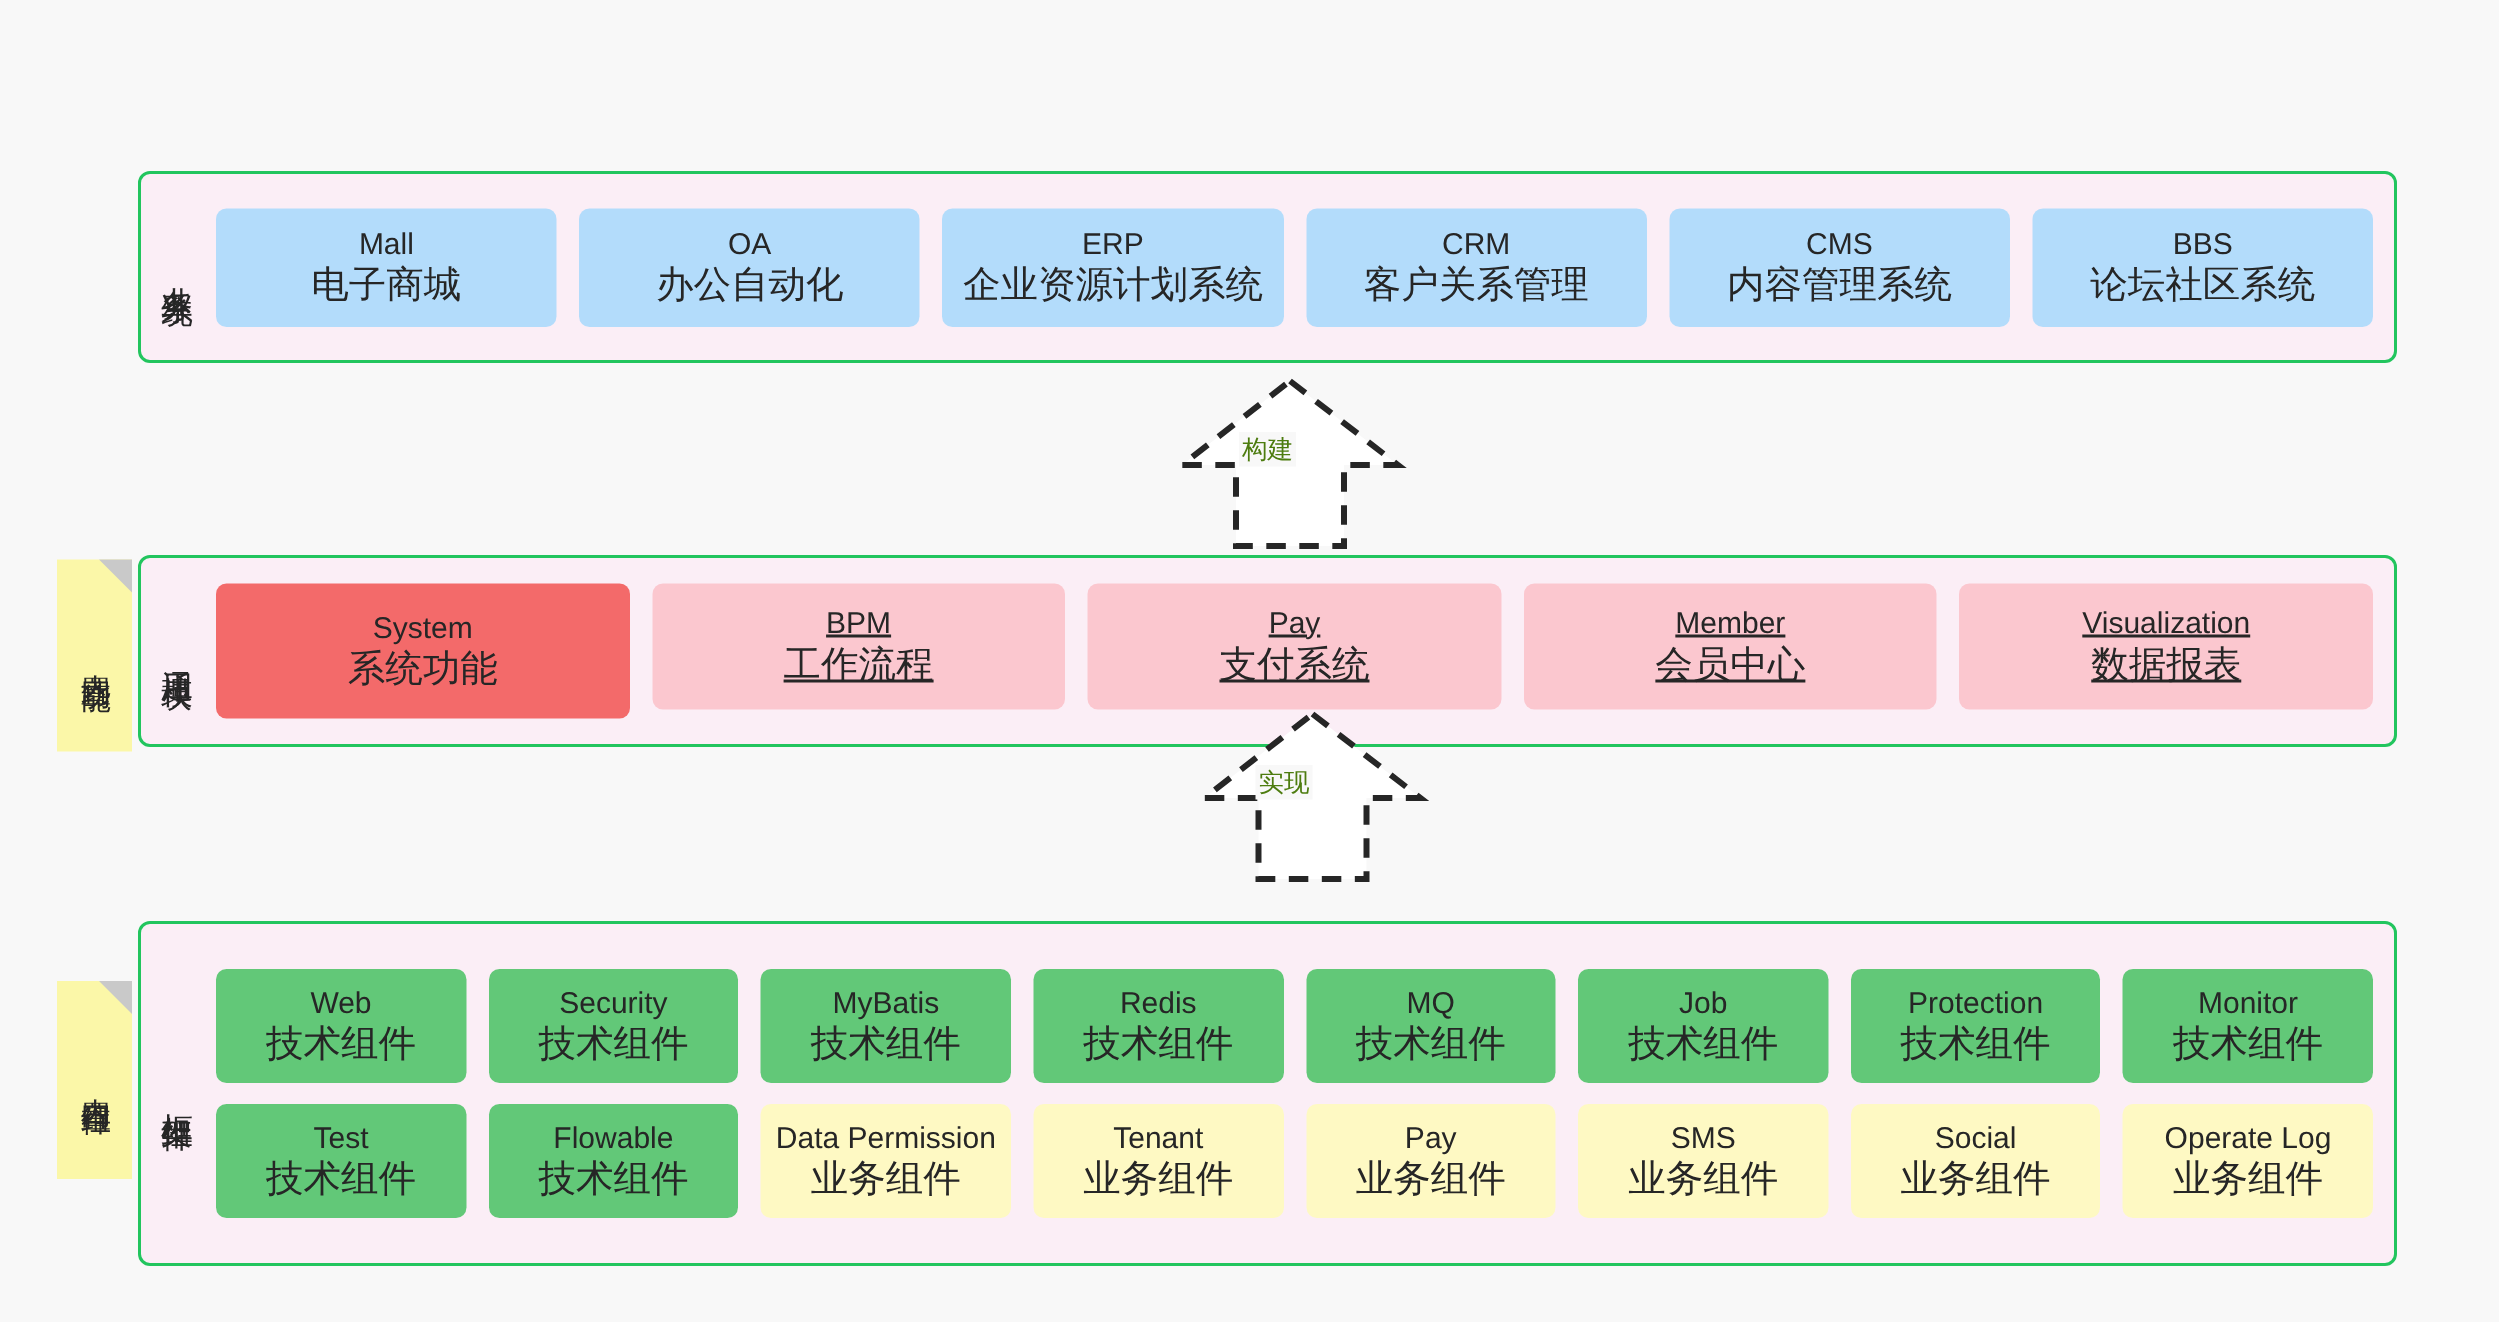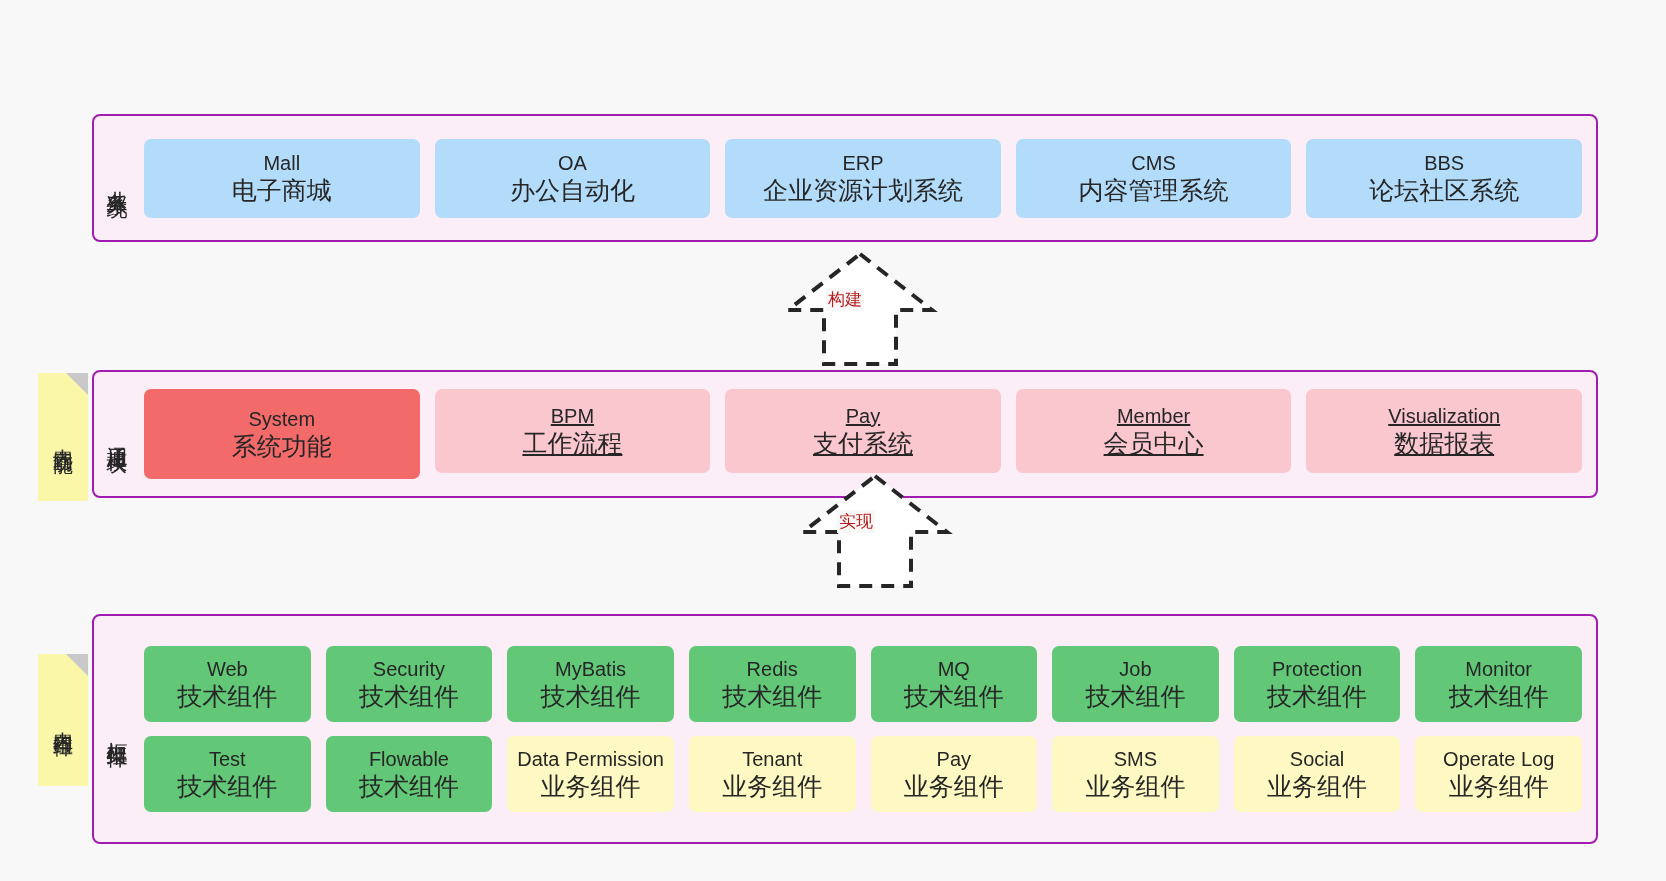--- a/index.html
+++ b/index.html
@@ -16,21 +16,21 @@
     width: 1666px;
     height: 881px;
     background: #f8f8f8;
   }
 
   
   .layer {
     position: absolute;
     box-sizing: border-box;
     background: #fbeef6;
-    border: 2px solid #a21caf;
+    border: 2px solid #22c55e;
     border-radius: 8px;
     display: flex;
     align-items: stretch;
   }
   .layer-title {
     flex: 0 0 auto;
     width: 46px;
     display: flex;
     align-items: center;
     justify-content: center;
@@ -112,21 +112,21 @@
     border-top: 22px solid #c9c9c9;
   }
   #note-functions  { left: 38px; top: 373px; width: 50px; height: 128px; }
   #note-components { left: 38px; top: 654px; width: 50px; height: 132px; }
 
   
   .arrow { position: absolute; }
   .arrow .lbl {
     position: absolute;
     font-size: 17px;
-    color: #b91c1c;
+    color: #4d7c0f;
     white-space: nowrap;
     background: #f8f8f8;
     padding: 0 2px;
     user-select: none;
   }
   #arrow-build  { left: 760px; top: 248px; width: 200px; height: 122px; }
   #arrow-build .lbl  { left: 66px; top: 40px; }
   #arrow-impl   { left: 775px; top: 470px; width: 200px; height: 122px; text-decoration: underline; }
   #arrow-impl .lbl   { left: 62px; top: 40px; }
 </style>
@@ -145,20 +145,24 @@
         </div>
         <div class="card biz-card">
           <span class="l1">OA</span>
           <span class="l2">办公自动化</span>
         </div>
         <div class="card biz-card">
           <span class="l1">ERP</span>
           <span class="l2">企业资源计划系统</span>
         </div>
         <div class="card biz-card">
+          <span class="l1">CRM</span>
+          <span class="l2">客户关系管理</span>
+        </div>
+        <div class="card biz-card">
           <span class="l1">CMS</span>
           <span class="l2">内容管理系统</span>
         </div>
         <div class="card biz-card">
           <span class="l1">BBS</span>
           <span class="l2">论坛社区系统</span>
         </div>
       </div>
     </div>
   </div>

